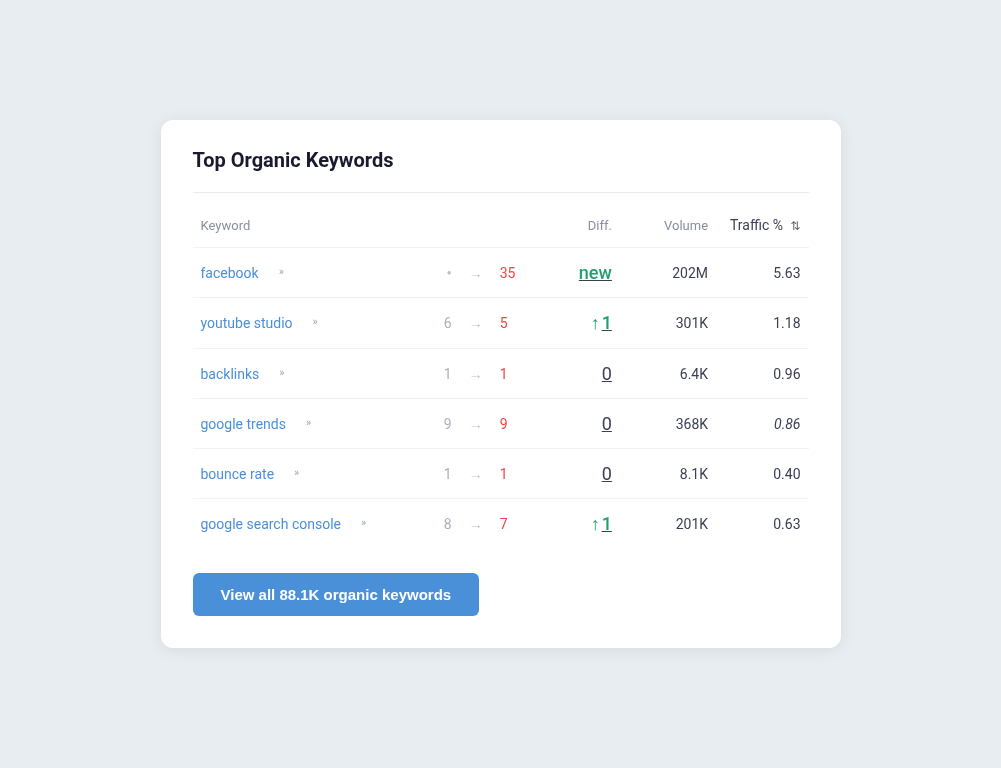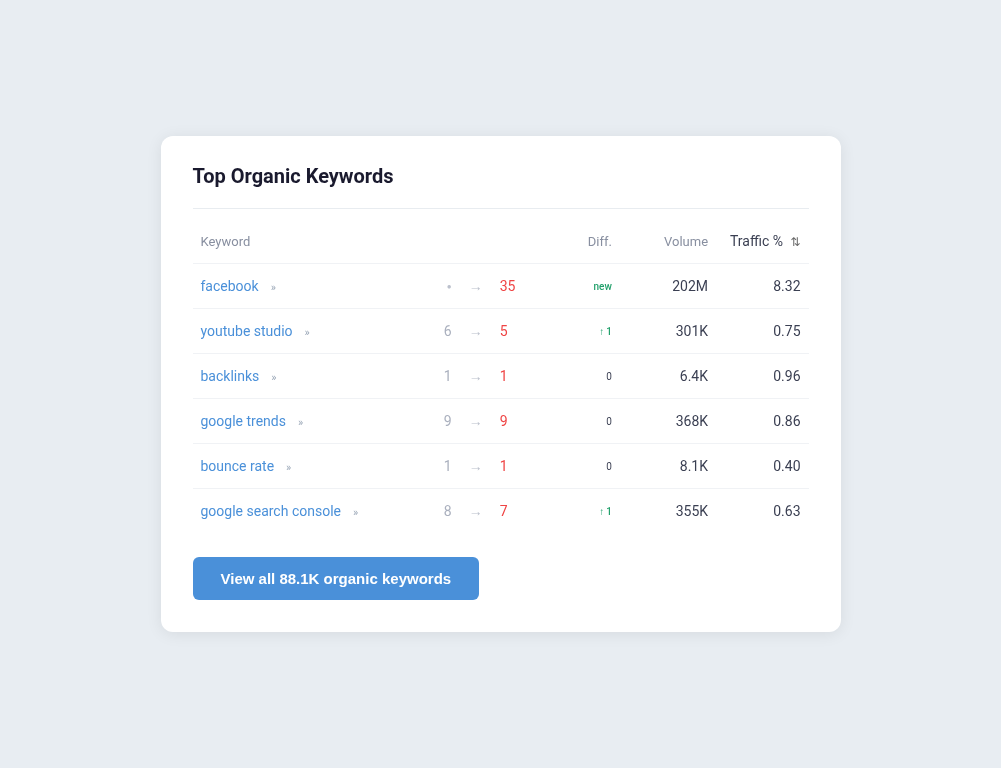--- a/index.html
+++ b/index.html
@@ -68,22 +68,22 @@
     }
 
     tbody tr td {
       padding: 14px 8px;
       font-size: 14px;
       color: #3a3f52;
     }
 
     .keyword-cell {
       display: flex;
-      align-items: flex-end;
-      gap: 12px;
+      align-items: flex-start;
+      gap: 20px;
     }
 
     .keyword-link {
       color: #4a90d9;
       text-decoration: none;
       font-size: 14px;
     }
 
     .chevron-icon {
       color: #9ba8b8;
@@ -108,21 +108,22 @@
     }
 
     .pos-curr {
       text-align: left;
       font-size: 14px;
       color: #ef4444;
     }
 
     .diff-col {
       text-align: right;
-      font-size: 10px;
+      font-size: 18px;
+      text-decoration: underline;
     }
 
     .diff-new {
       color: #22a06b;
       font-weight: 500;
     }
 
     .diff-up {
       color: #22a06b;
       font-weight: 500;
@@ -195,35 +196,35 @@
             <div class="keyword-cell">
               <a href="#" class="keyword-link">facebook</a>
               <span class="chevron-icon">»</span>
             </div>
           </td>
           <td class="pos-prev dot" style="width: 30px; text-align: right; font-size: 8px; color: rgb(187, 192, 204);">●</td>
           <td class="arrow-col" style="width: 30px;">→</td>
           <td class="pos-curr" style="width: 40px;">35</td>
           <td class="diff-col" style="width: 80px; text-align: right;"><span class="diff-new">new</span></td>
           <td class="volume-col" style="width: 90px;">202M</td>
-          <td class="traffic-col" style="width: 80px;">8.32</td>
+          <td class="traffic-col" style="width: 80px;">5.63</td>
         </tr>
         <tr>
           <td colspan="1" style="width: 220px;">
             <div class="keyword-cell">
               <a href="#" class="keyword-link">youtube studio</a>
               <span class="chevron-icon">»</span>
             </div>
           </td>
           <td class="pos-prev" style="width: 30px; text-align: right;">6</td>
           <td class="arrow-col" style="width: 30px;">→</td>
           <td class="pos-curr" style="width: 40px;">5</td>
           <td class="diff-col" style="width: 80px; text-align: right;"><span class="diff-up"><span class="up-arrow">↑</span>1</span></td>
           <td class="volume-col" style="width: 90px;">301K</td>
-          <td class="traffic-col" style="width: 80px;">0.75</td>
+          <td class="traffic-col" style="width: 80px;">1.18</td>
         </tr>
         <tr>
           <td colspan="1" style="width: 220px;">
             <div class="keyword-cell">
               <a href="#" class="keyword-link">backlinks</a>
               <span class="chevron-icon">»</span>
             </div>
           </td>
           <td class="pos-prev" style="width: 30px; text-align: right;">1</td>
           <td class="arrow-col" style="width: 30px;">→</td>
@@ -237,21 +238,21 @@
             <div class="keyword-cell">
               <a href="#" class="keyword-link">google trends</a>
               <span class="chevron-icon">»</span>
             </div>
           </td>
           <td class="pos-prev" style="width: 30px; text-align: right;">9</td>
           <td class="arrow-col" style="width: 30px;">→</td>
           <td class="pos-curr" style="width: 40px;">9</td>
           <td class="diff-col" style="width: 80px; text-align: right;"><span class="diff-neutral">0</span></td>
           <td class="volume-col" style="width: 90px;">368K</td>
-          <td class="traffic-col" style="width: 80px;">0.86</td>
+          <td class="traffic-col" style="width: 80px; font-style: italic;">0.86</td>
         </tr>
         <tr>
           <td colspan="1" style="width: 220px;">
             <div class="keyword-cell">
               <a href="#" class="keyword-link">bounce rate</a>
               <span class="chevron-icon">»</span>
             </div>
           </td>
           <td class="pos-prev" style="width: 30px; text-align: right;">1</td>
           <td class="arrow-col" style="width: 30px;">→</td>
@@ -264,20 +265,20 @@
           <td colspan="1" style="width: 220px;">
             <div class="keyword-cell">
               <a href="#" class="keyword-link">google search console</a>
               <span class="chevron-icon">»</span>
             </div>
           </td>
           <td class="pos-prev" style="width: 30px; text-align: right;">8</td>
           <td class="arrow-col" style="width: 30px;">→</td>
           <td class="pos-curr" style="width: 40px;">7</td>
           <td class="diff-col" style="width: 80px; text-align: right;"><span class="diff-up"><span class="up-arrow">↑</span>1</span></td>
-          <td class="volume-col" style="width: 90px;">355K</td>
+          <td class="volume-col" style="width: 90px;">201K</td>
           <td class="traffic-col" style="width: 80px;">0.63</td>
         </tr>
       </tbody>
   </table>
 
   <button class="view-btn">View all 88.1K organic keywords</button>
 </div>
 
 </body></html>

